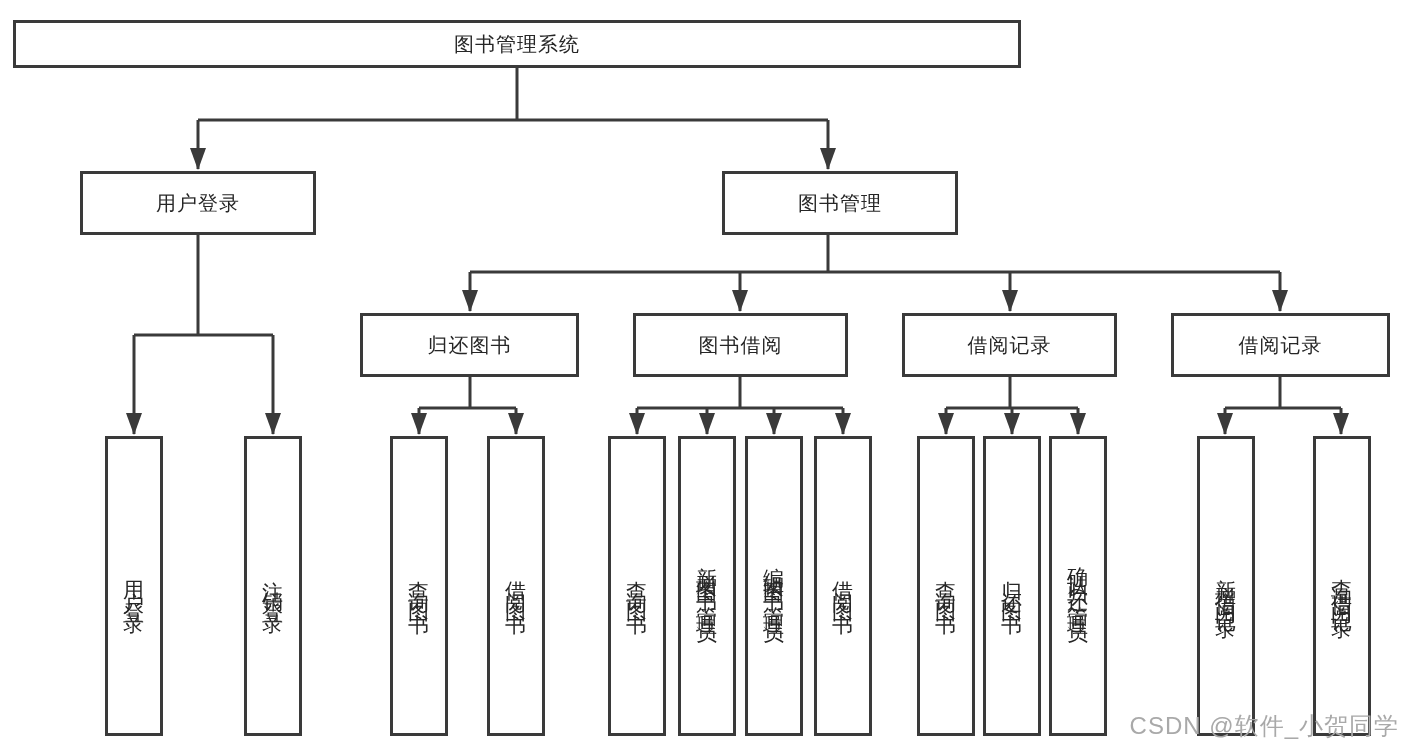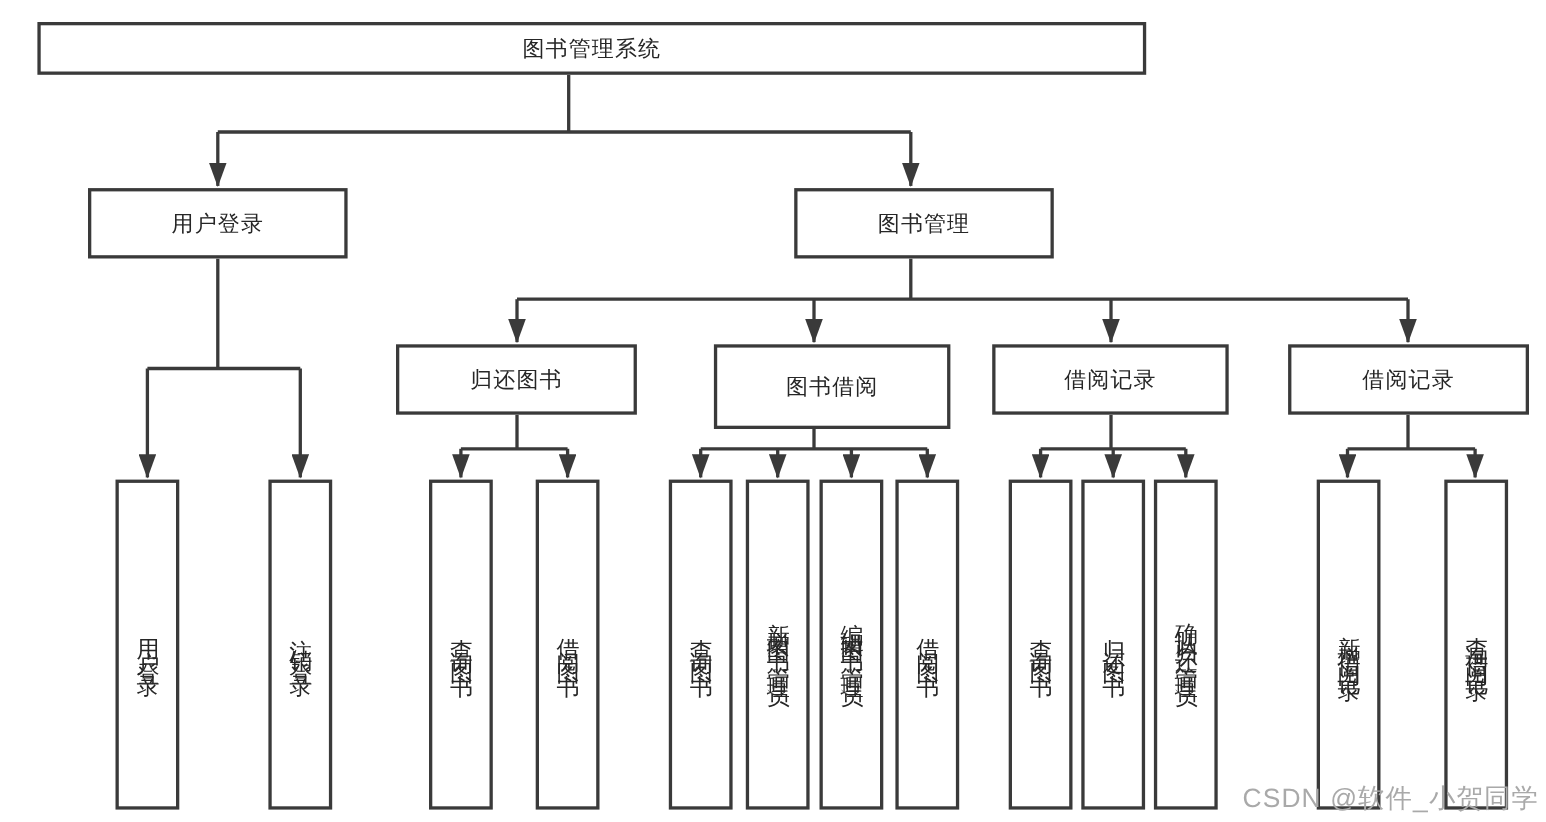--- a/index.html
+++ b/index.html
@@ -43,25 +43,25 @@
   .vtext {
     writing-mode: vertical-rl;
     text-orientation: mixed;
     font-size: 21px;
     line-height: 1;
   }
   .sp4 { letter-spacing: 11px; }
   .sp6 { letter-spacing: 8px; }
   .sp9 { letter-spacing: 8px; }
   
-  .n-root        { left: 13px;   top: 20px;  width: 1008px; height: 48px; margin-left: 21px; }
+  .n-root        { left: 13px;   top: 20px;  width: 1008px; height: 48px; }
   .n-user-login  { left: 80px;   top: 171px; width: 236px;  height: 64px; }
   .n-book-mgmt   { left: 722px;  top: 171px; width: 236px;  height: 64px; }
   .n-new-rec     { left: 360px;  top: 313px; width: 219px;  height: 64px; }
-  .n-borrow      { left: 633px;  top: 313px; width: 215px;  height: 77px; margin-left: 16px; }
+  .n-borrow      { left: 633px;  top: 313px; width: 215px;  height: 64px; }
   .n-current     { left: 902px;  top: 313px; width: 215px;  height: 64px; }
   .n-record      { left: 1171px; top: 313px; width: 219px;  height: 64px; }
   .l-1  { left: 105px; }
   .l-2  { left: 244px; }
   .l-3  { left: 390px; }
   .l-4  { left: 487px; }
   .l-5  { left: 608px; }
   .l-6  { left: 678px; width: 59px; }
   .l-7  { left: 745px; width: 59px; }
   .l-8  { left: 814px; }

